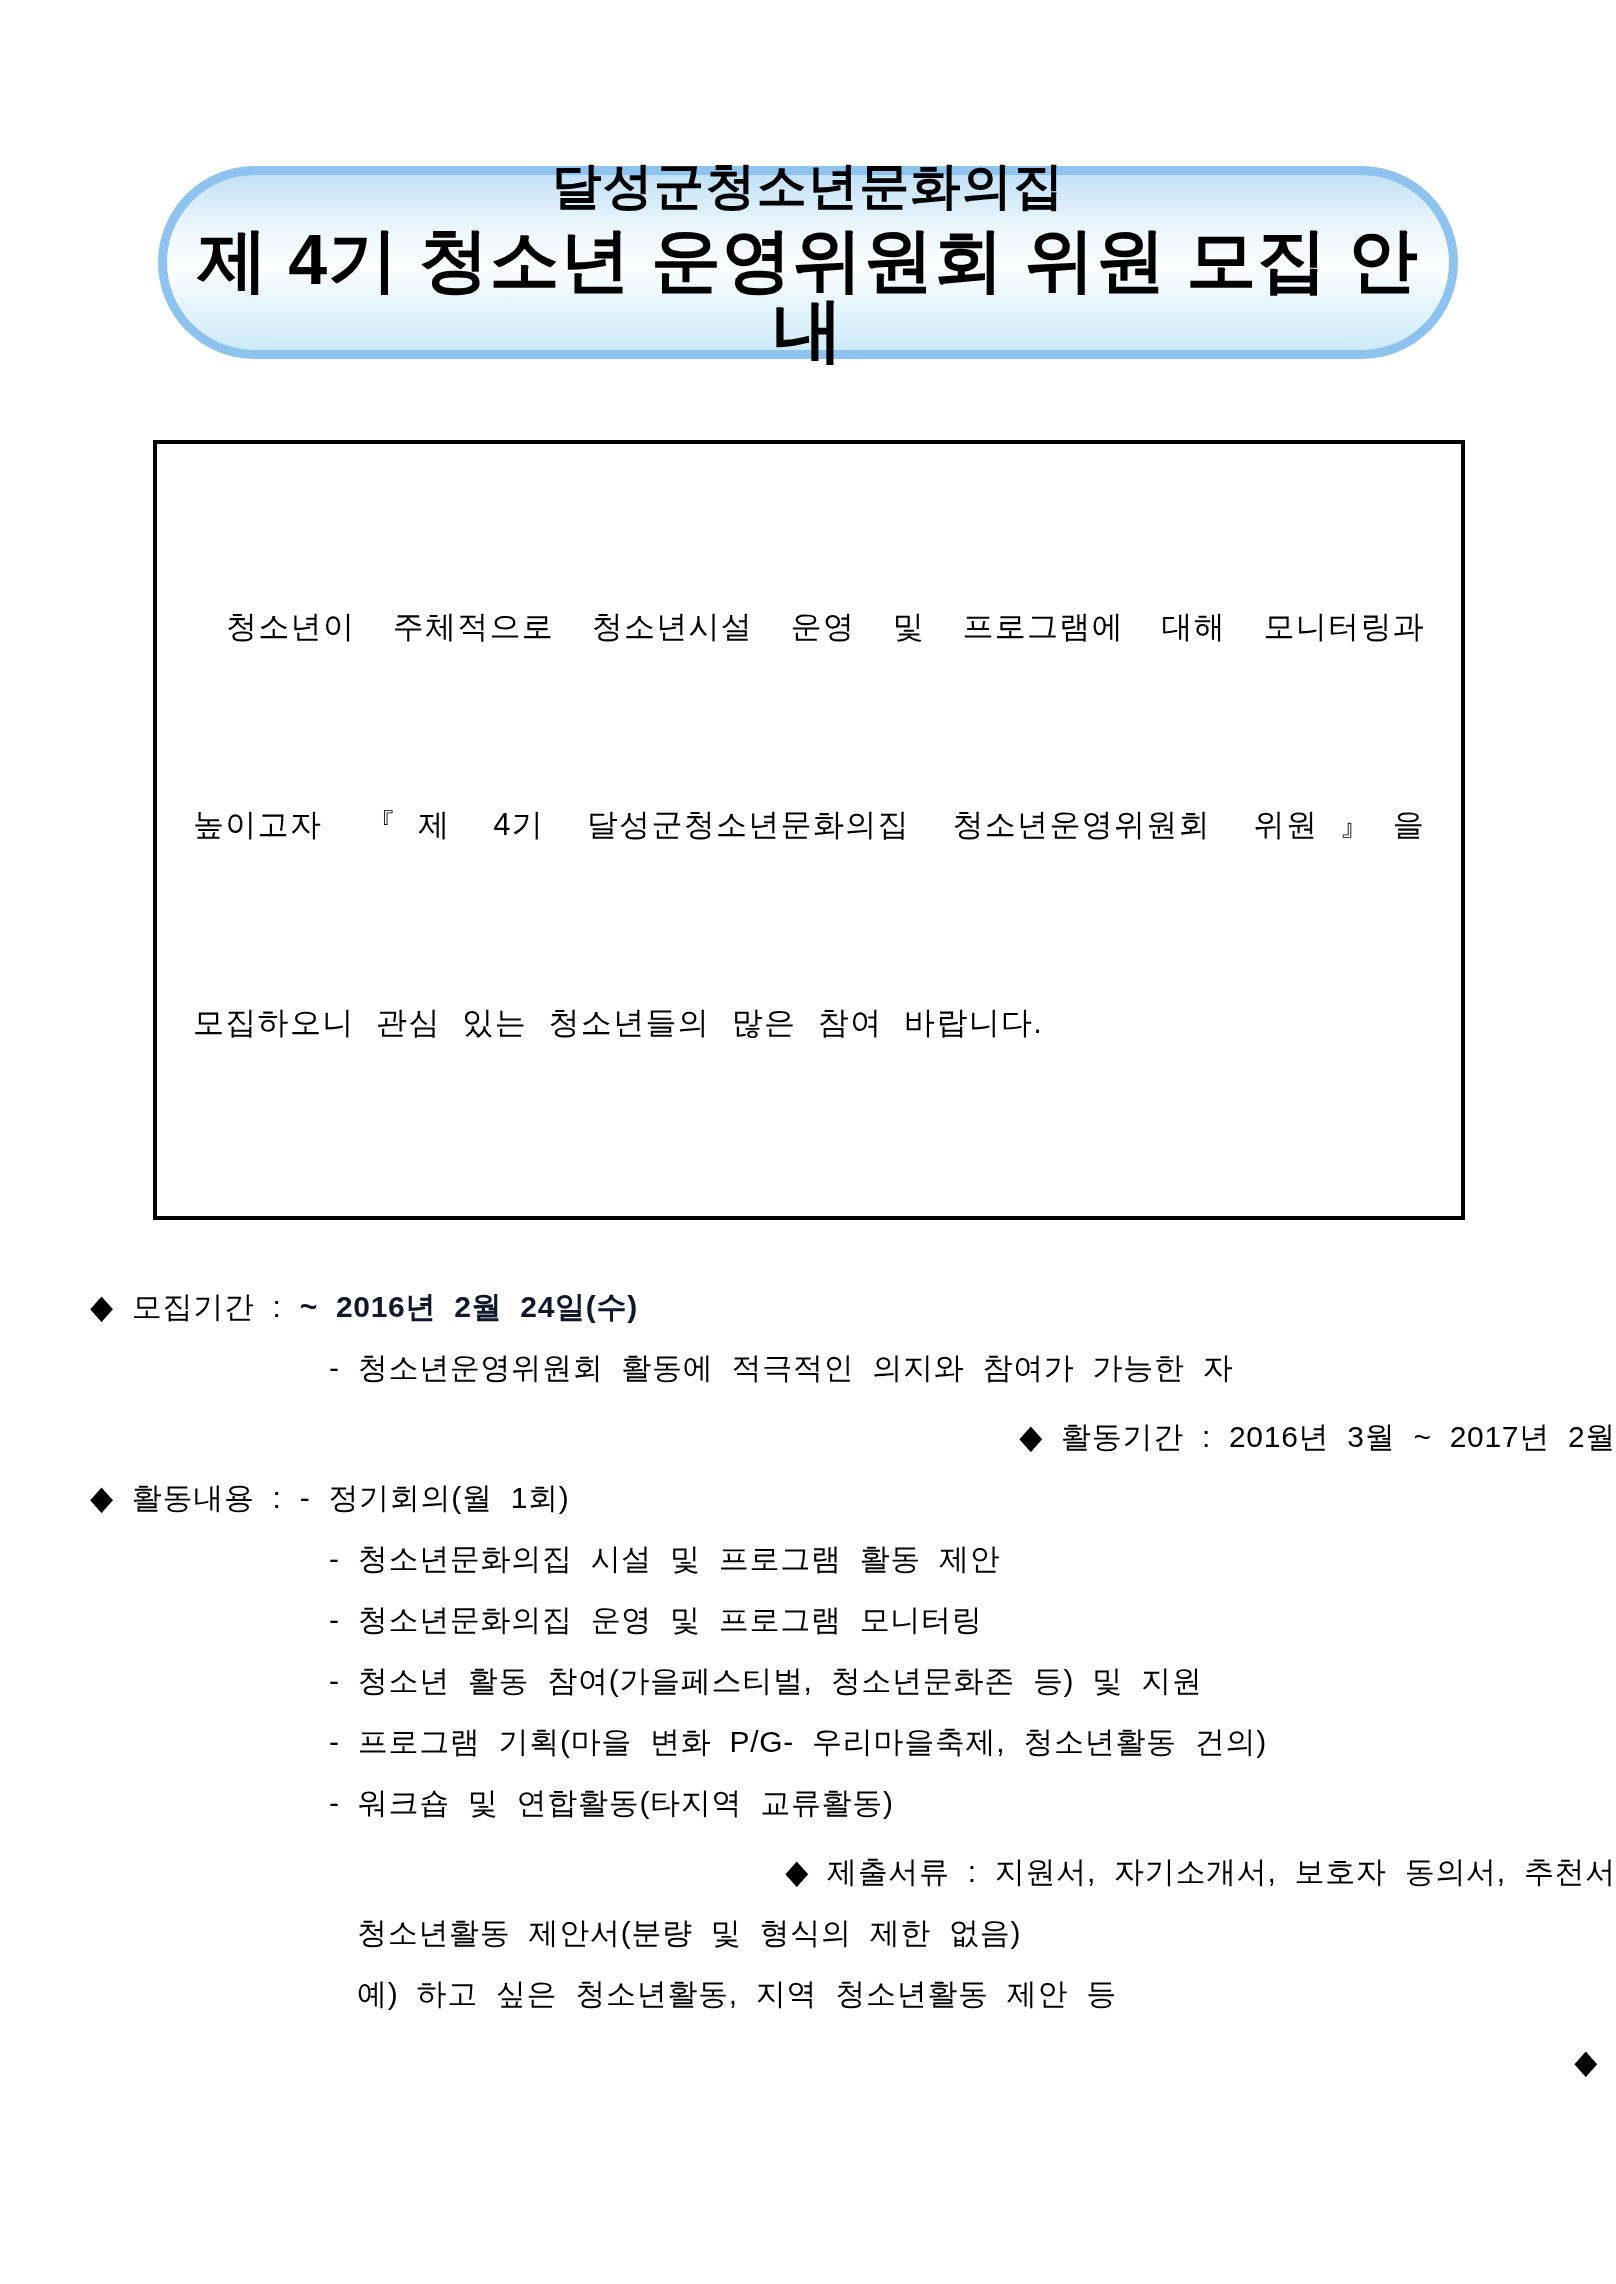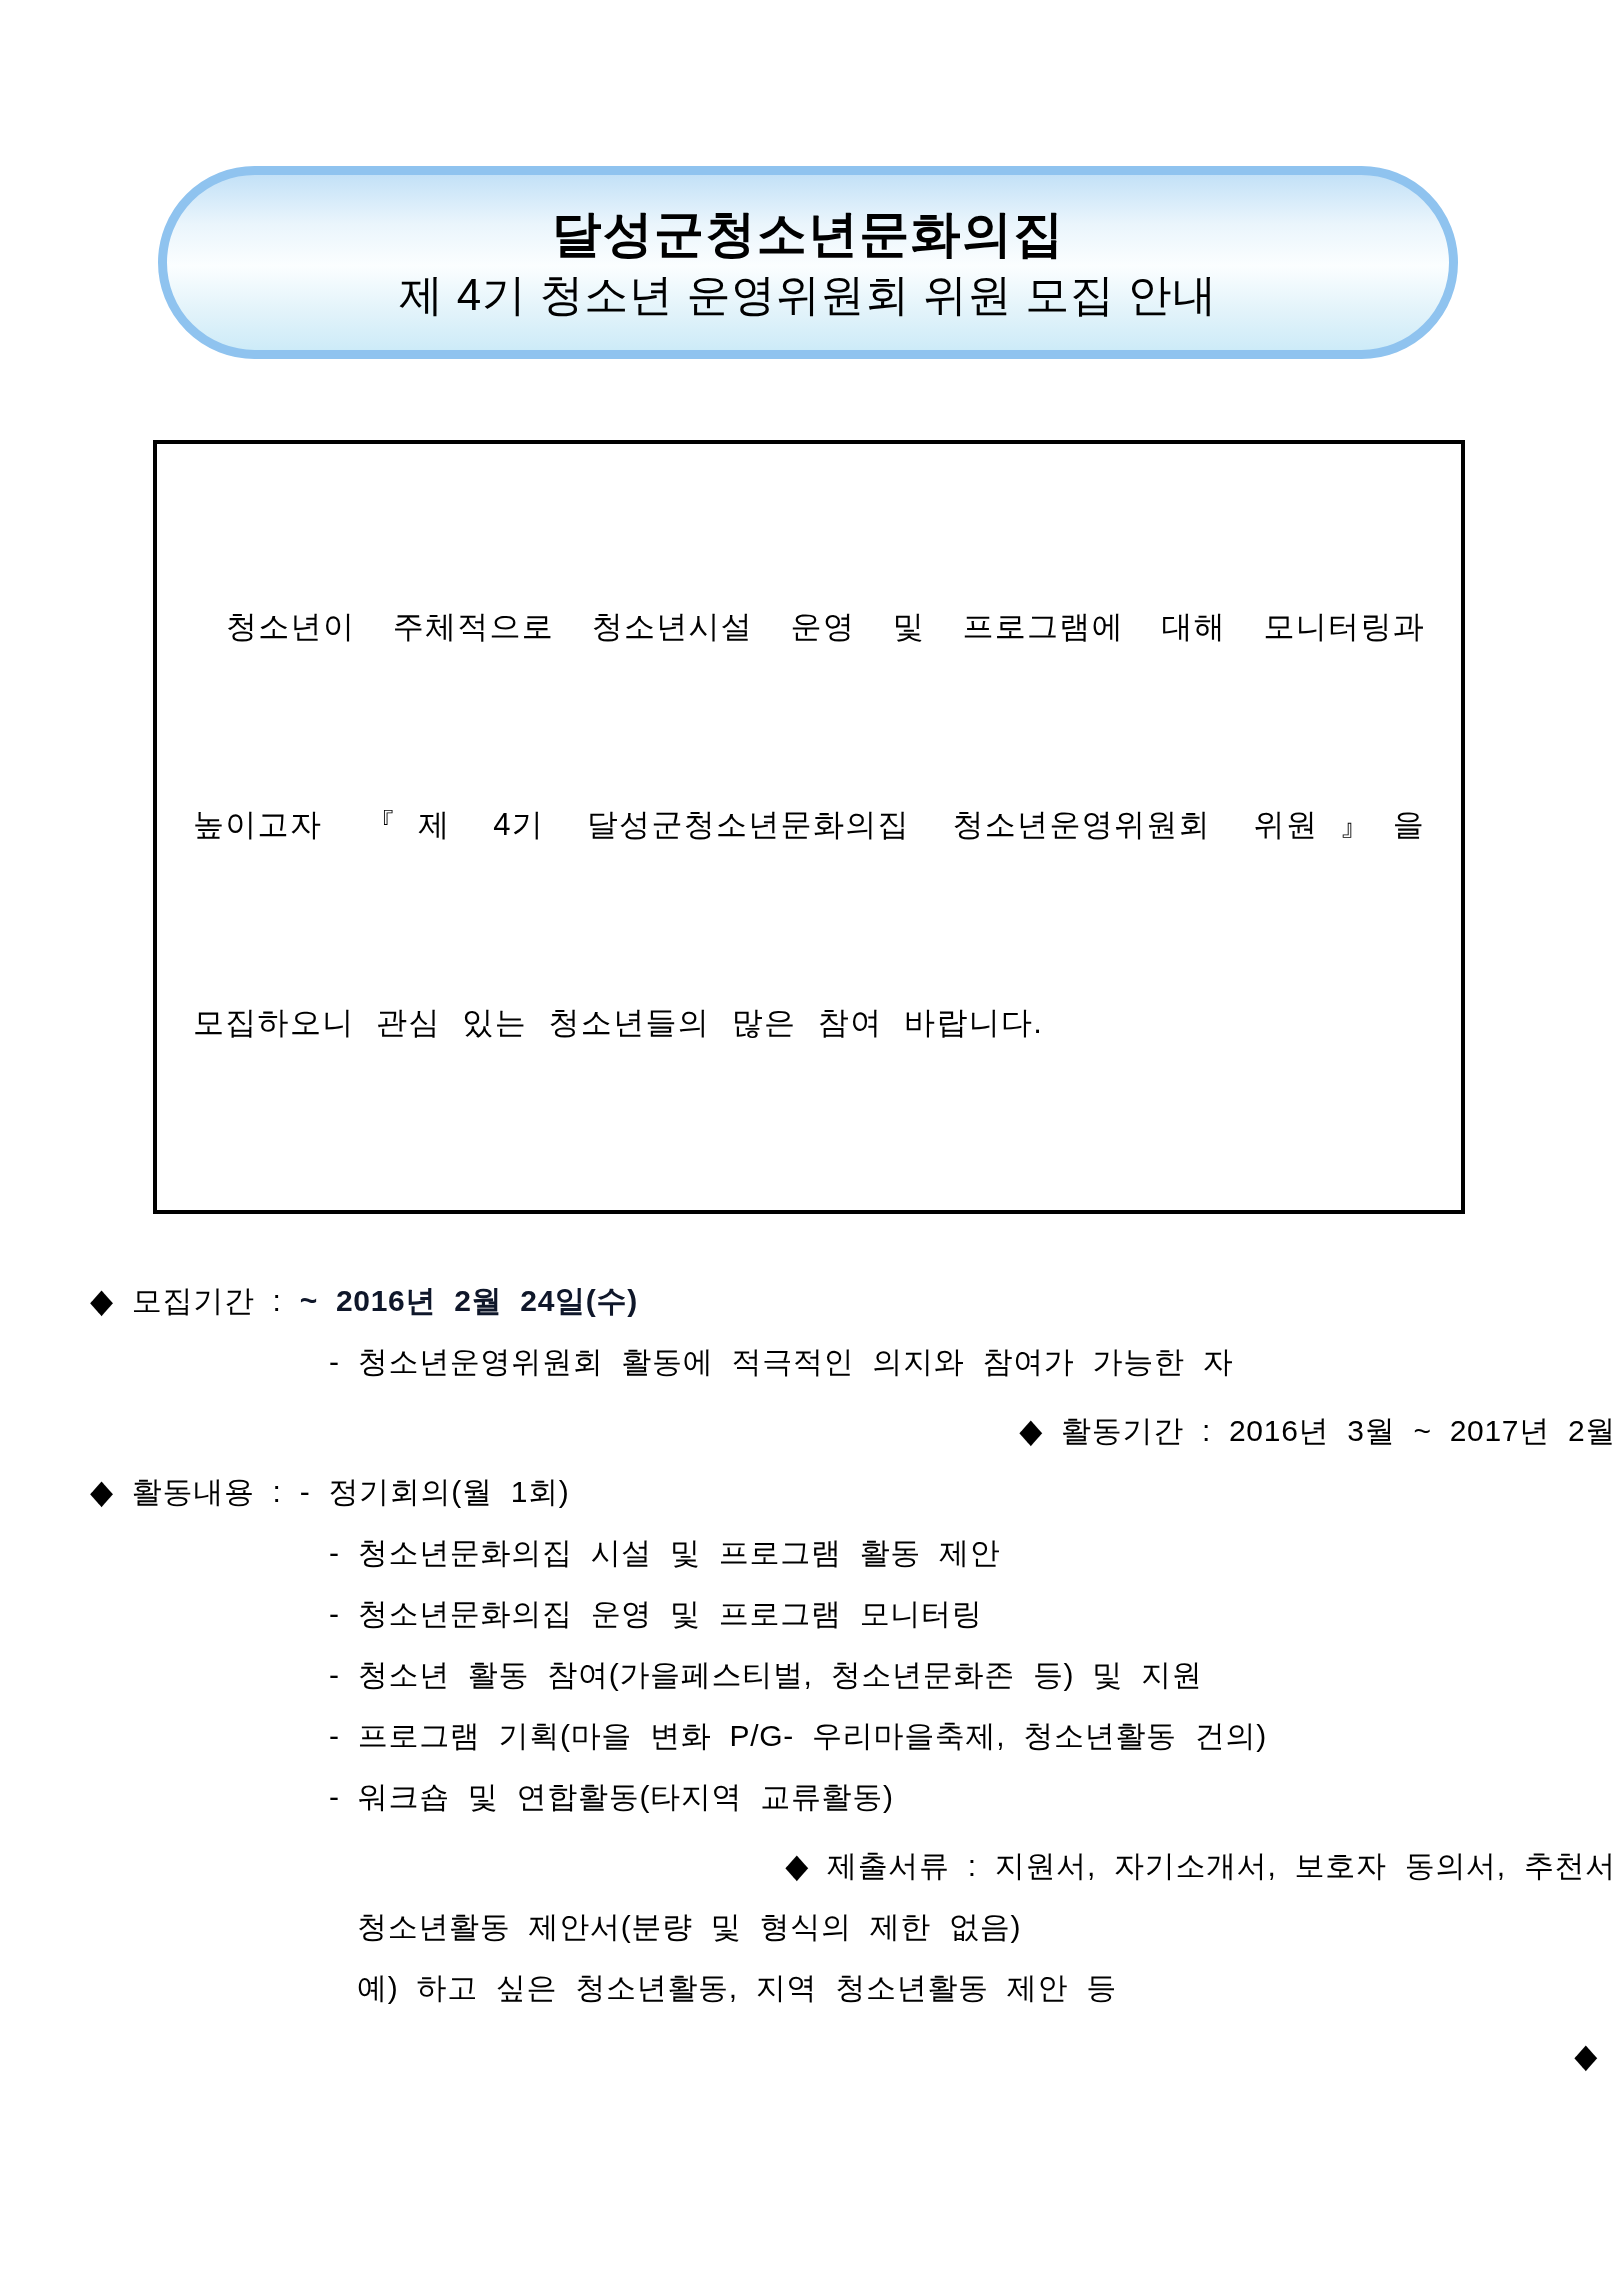--- a/index.html
+++ b/index.html
@@ -29,33 +29,33 @@
     gap: 14px;
     text-align: center;
   }
   .banner-line1 {
     font-size: 50px;
     font-weight: 900;
     letter-spacing: 1.3px;
     line-height: 1;
   }
   .banner-line2 {
-    font-size: 44px;
-    font-weight: 400;
+    font-size: 70px;
+    font-weight: 700;
     letter-spacing: 0.7px;
     line-height: 1;
   }
 
   
   .intro-box {
     box-sizing: border-box;
     margin: 81px 0 0 153px;
     width: 1312px;
     border: 4.6px solid #000000;
-    padding: 18px 36px 22px 36px;
+    padding: 18px 36px 28px 36px;
     font-size: 31px;
     line-height: 66px;
     letter-spacing: 1.3px;
     word-spacing: 11.7px;
     white-space: pre-wrap;
   }
   .intro-line { text-align: justify; text-align-last: justify; }
   .intro-line.first { text-indent: 33px; }
   .intro-line.last { text-align: left; text-align-last: left; }
 

